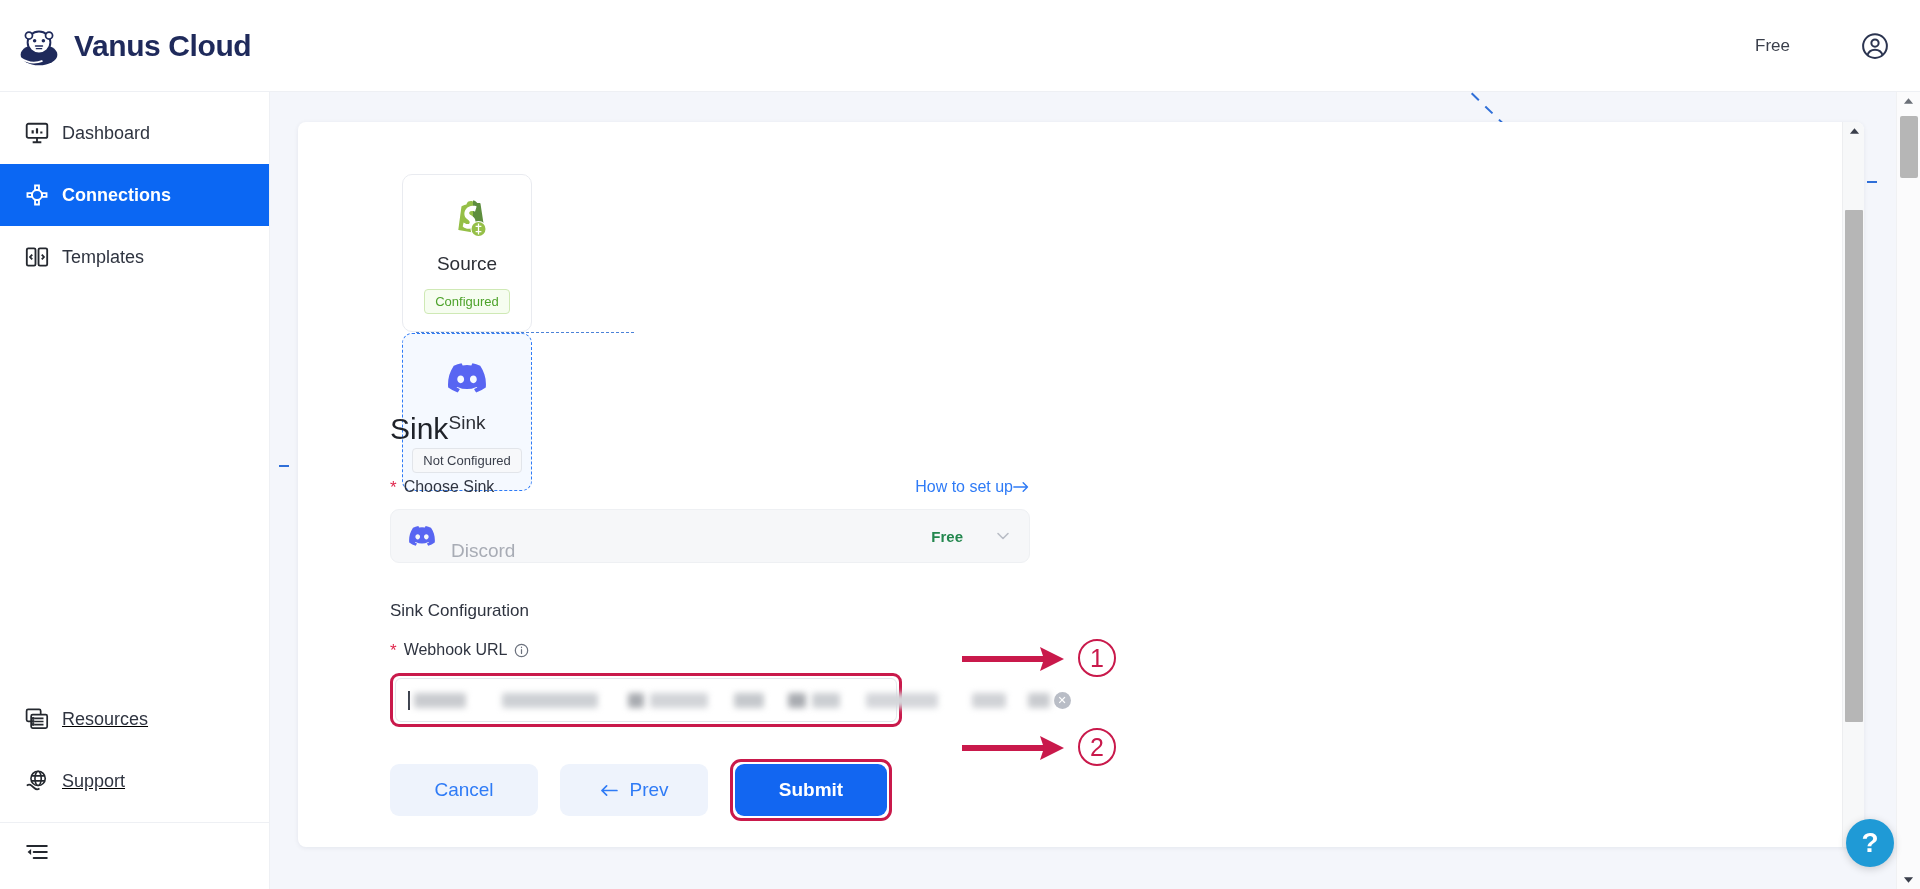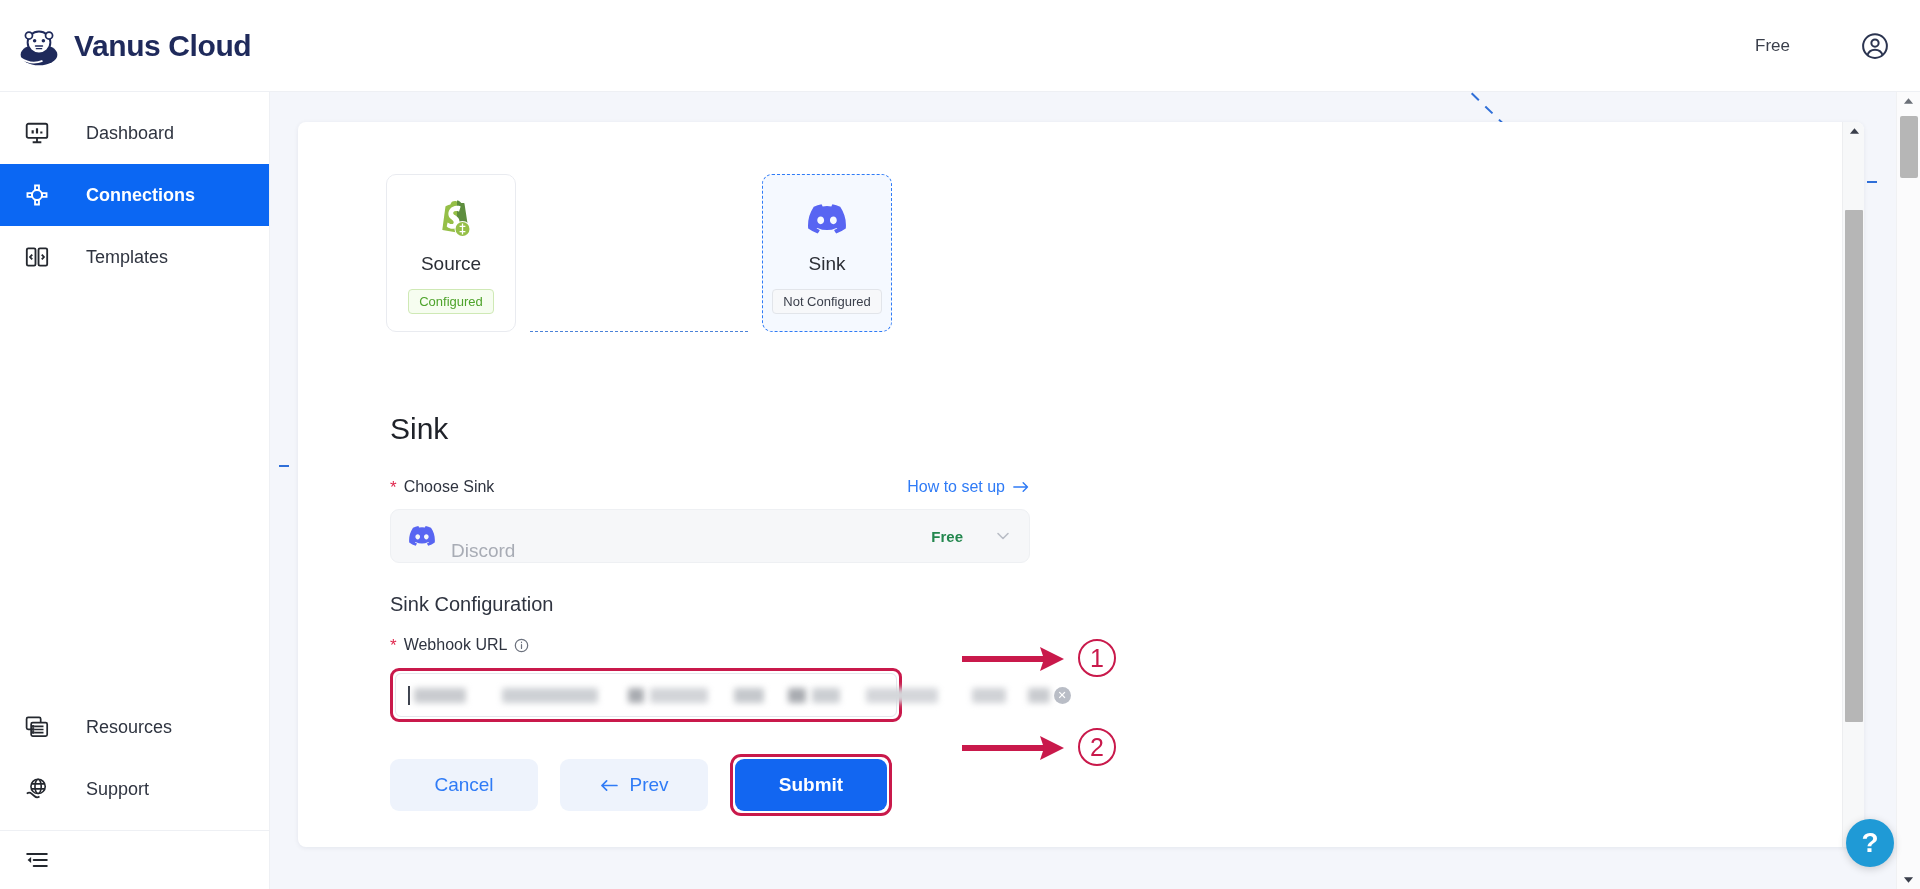--- a/index.html
+++ b/index.html
@@ -42,30 +42,30 @@
 
   
   .sidebar {
     position: absolute; top: 92px; left: 0;
     width: 270px; height: 797px;
     background: #ffffff;
     border-right: 1px solid #eef0f4;
     z-index: 30;
   }
   .nav-item {
-    display: flex; align-items: center; gap: 36px;
+    display: flex; align-items: center; gap: 12px;
     height: 62px; padding-left: 24px;
     font-size: 18px; color: #2f3440;
     cursor: pointer;
   }
   .nav-item .ic { width: 26px; height: 26px; flex: none; color: #24282f; }
   .nav-item.active { background: #0b67f3; color: #ffffff; font-weight: bold; }
   .nav-item.active .ic { color: #ffffff; }
   .nav-top { padding-top: 10px; }
-  .nav-bottom { position: absolute; bottom: 0; left: 0; width: 100%; }
+  .nav-bottom { position: absolute; bottom: 8px; left: 0; width: 100%; text-decoration: underline; }
   .nav-divider { height: 1px; background: #eef0f4; margin: 10px 0 0 0; }
   .collapse-row {
     display: flex; align-items: center; height: 58px; padding-left: 24px;
     cursor: pointer;
   }
   .collapse-row .ic { width: 26px; height: 26px; color: #24282f; }
 
   
   .main {
     position: absolute; top: 92px; left: 270px;
@@ -78,21 +78,21 @@
   .modal {
     position: absolute; top: 30px; left: 28px;
     width: 1566px; height: 725px;
     background: #ffffff;
     border-radius: 8px;
     box-shadow: 0 1px 5px rgba(20,30,60,.07);
     overflow: hidden;
   }
 
   
-  .flow { position: absolute; top: 52px; left: 88px; display: flex; align-items: flex-end; }
+  .flow { position: absolute; top: 52px; left: 104px; display: flex; align-items: flex-start; flex-direction: column; }
   .flow-card {
     width: 130px; height: 158px;
     border-radius: 10px;
     display: flex; flex-direction: column; align-items: center;
     padding-top: 22px;
   }
   .flow-card.source { border: 1px solid #e9ebf0; background: #fff; }
   .flow-card.sink { border: 1.5px dashed #2f7bf6; background: #f5f9ff; }
   .flow-ico { height: 44px; display: flex; align-items: center; justify-content: center; }
   .flow-label { font-size: 19px; color: #2c2f36; margin-top: 12px; }
@@ -111,33 +111,33 @@
   
   .form { position: absolute; top: 290px; left: 92px; width: 640px; }
   .form-title { font-size: 30px; color: #1f2229; font-weight: normal; }
   .row-label {
     display: flex; align-items: center; justify-content: space-between;
     margin-top: 32px;
   }
   .lbl { font-size: 16px; color: #2f3440; display: flex; align-items: center; gap: 7px; }
   .req { color: #e0264c; font-size: 17px; line-height: 1; }
   .howto {
-    font-size: 16px; color: #2f7bf6; display: flex; align-items: center; gap: 8px;
+    font-size: 16px; color: #2f7bf6; display: flex; align-items: center; 
     cursor: pointer;
   }
   .select-box {
     margin-top: 13px; height: 54px; width: 640px;
     background: #f6f7f9; border: 1px solid #eef0f3; border-radius: 9px;
     display: flex; align-items: center; padding: 0 18px; gap: 16px;
     cursor: pointer;
   }
   .select-name { font-size: 19px; color: #a8acb5; flex: 1; margin-top: 30px; }
   .select-free { font-size: 15px; font-weight: bold; color: #23874e; margin-right: 16px; }
   .chev { color: #b9bdc6; width: 16px; height: 16px; }
-  .section-sub { margin-top: 30px; font-size: 20px; color: #2f3440; }
+  .section-sub { margin-top: 38px; font-size: 17px; color: #2f3440; }
   .info-ico { width: 15px; height: 15px; color: #6c727e; }
 
   .url-wrap { margin-top: 14px; position: relative; width: 512px; }
   .url-outline {
     border: 3px solid #c9194b; border-radius: 9px; padding: 2px;
   }
   .url-field {
     height: 44px; background: #ffffff;
     border: 1px solid #e4e7ec; border-radius: 6px;
     display: flex; align-items: center; padding: 0 12px; gap: 4px;

